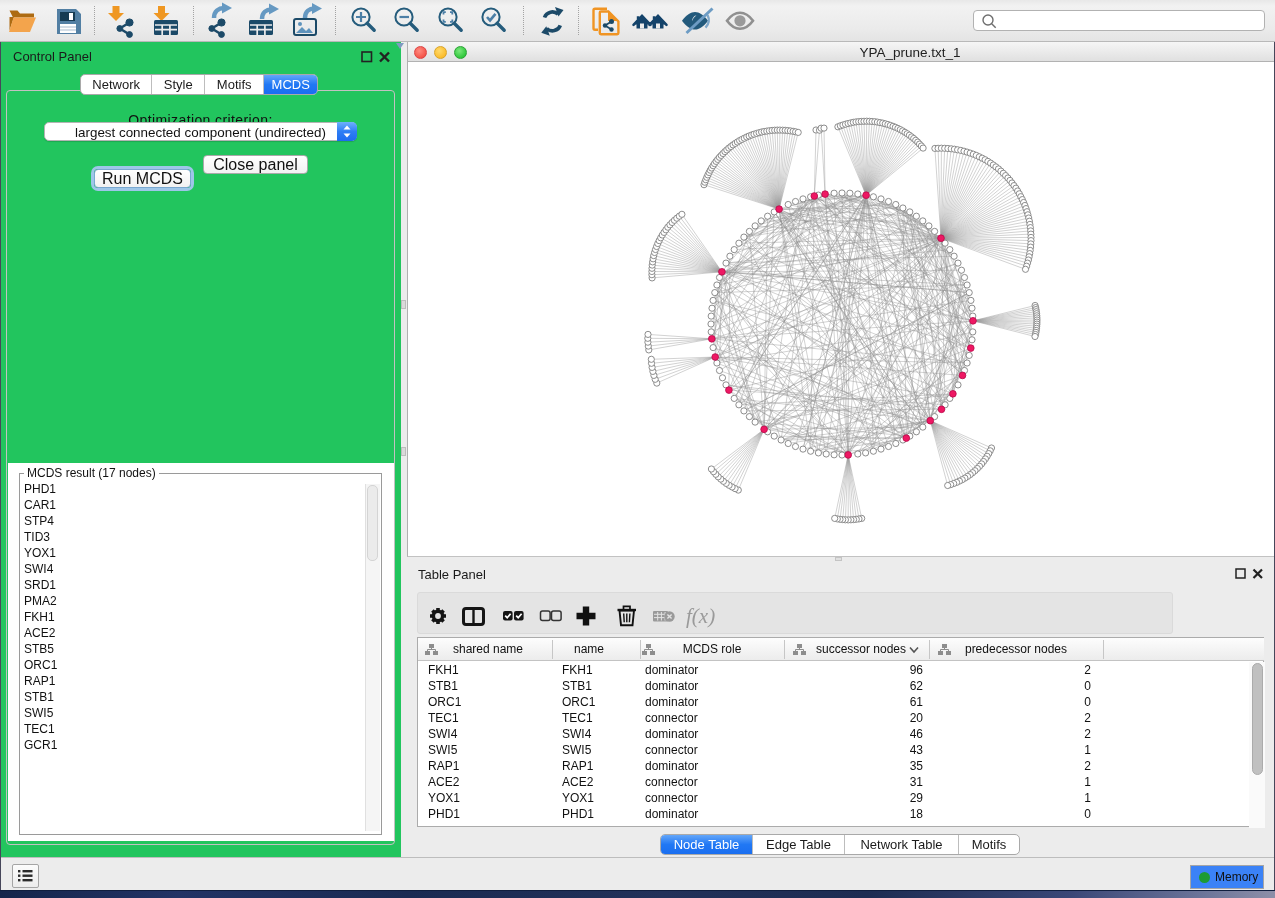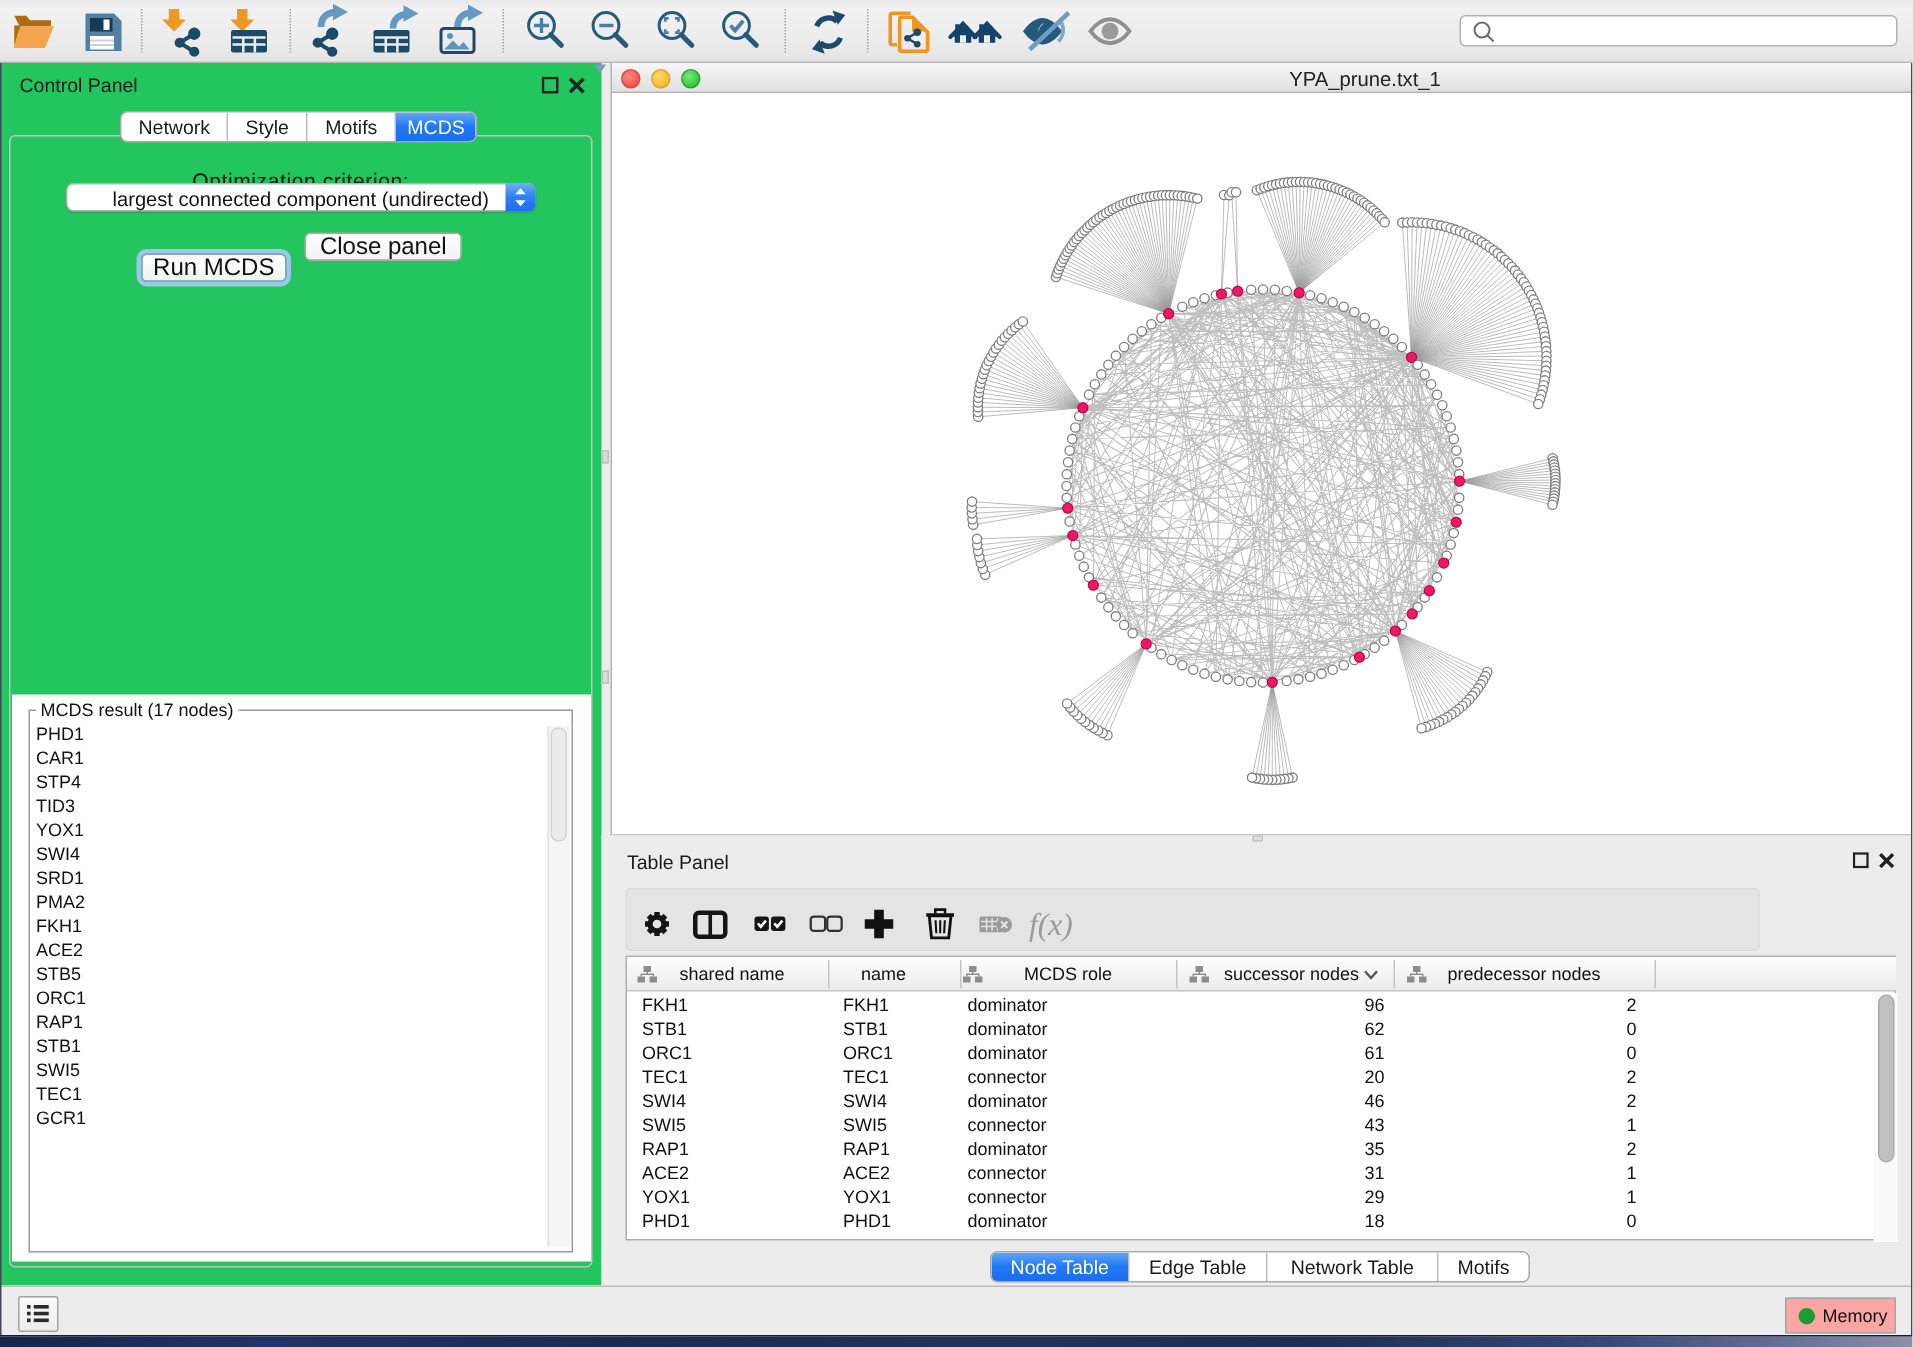--- a/index.html
+++ b/index.html
@@ -49,21 +49,21 @@
 .trow { position:absolute; font-size:12px; color:#111; height:16px; line-height:16px; width:846px; }
 .trow span { position:absolute; }
 #tpscroll { position:absolute; left:831px; top:24px; width:16px; height:166px; background:#fafafa; }
 #tpthumb { position:absolute; left:3px; top:1px; width:11px; height:112px; background:#c0c0c0; border-radius:6px; border:1px solid #ababab; }
 #statusbar { position:absolute; left:0; top:857px; width:1275px; height:33px; background:#ececec; border-top:1px solid #bdbdbd; }
 #wallpaper { position:absolute; left:0; top:890px; width:1275px; height:8px;
   background:linear-gradient(90deg, #15254b, #223365 14%, #1a2a52 32%, #223159 52%, #1d2c52 68%, #3a4777 84%, #6a7398 94%, #8d8fa8);
   border-top:1px solid #101e3e; }
 #listbtn { position:absolute; left:12px; top:6px; width:27px; height:24px; background:linear-gradient(#fcfcfc,#ececec);
   border:1px solid #a5a5a5; border-radius:2px; }
-#membtn { position:absolute; left:1190px; top:7px; width:74px; height:24px; background:#fca5a5; border:1px solid #a5a5a5; }
+#membtn { position:absolute; left:1190px; top:7px; width:74px; height:24px; background:#3b82f6; border:1px solid #a5a5a5; }
 #membtn .dot { position:absolute; left:8px; top:6px; width:11px; height:11px; border-radius:50%; background:#1d9b34; }
 #membtn .t { position:absolute; left:24px; top:4px; font-size:12px; color:#111; }
 #bottabs { position:absolute; left:259px; top:277px; }
 </style>
 </head>
 <body>
 <div id="toolbar">
 <svg width="1275" height="41" viewBox="0 0 1275 41" style="position:absolute;left:0;top:0">
 <defs>
 <g id="shareic">

